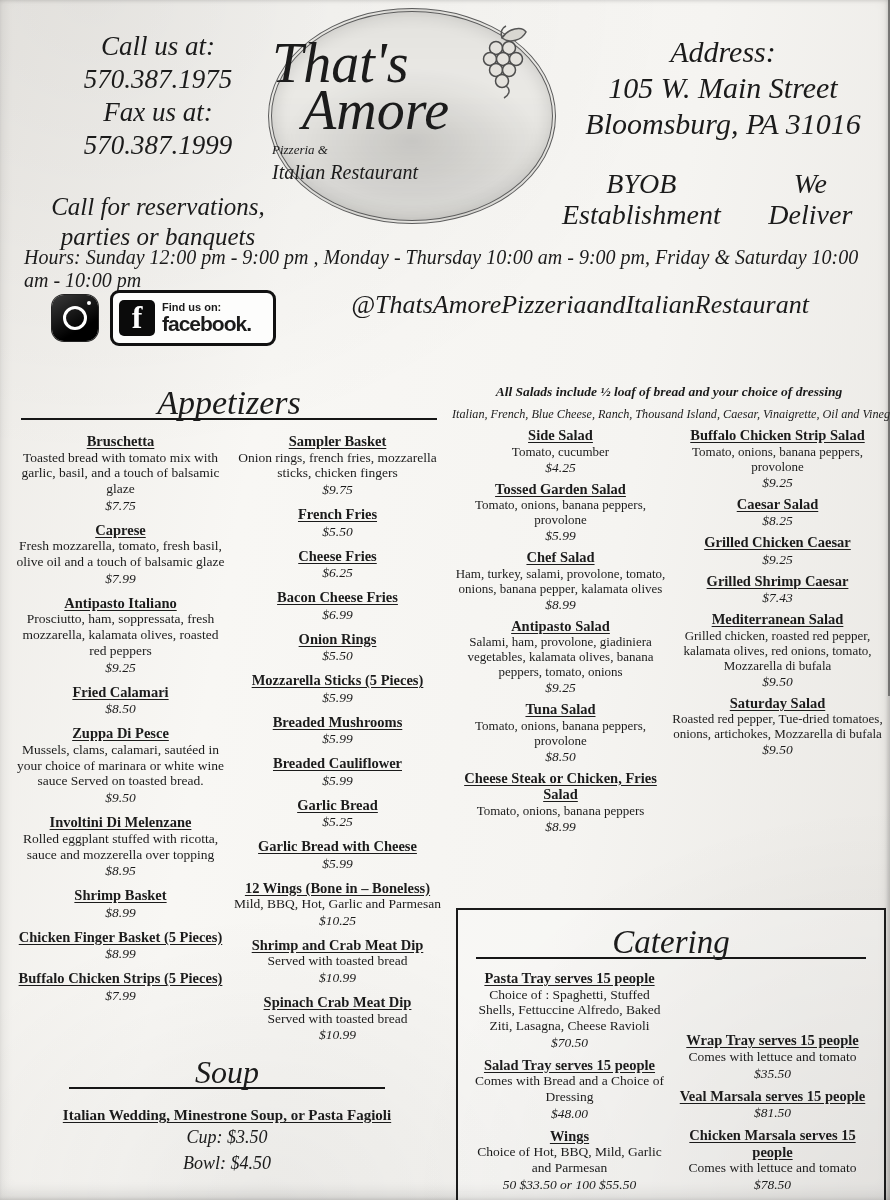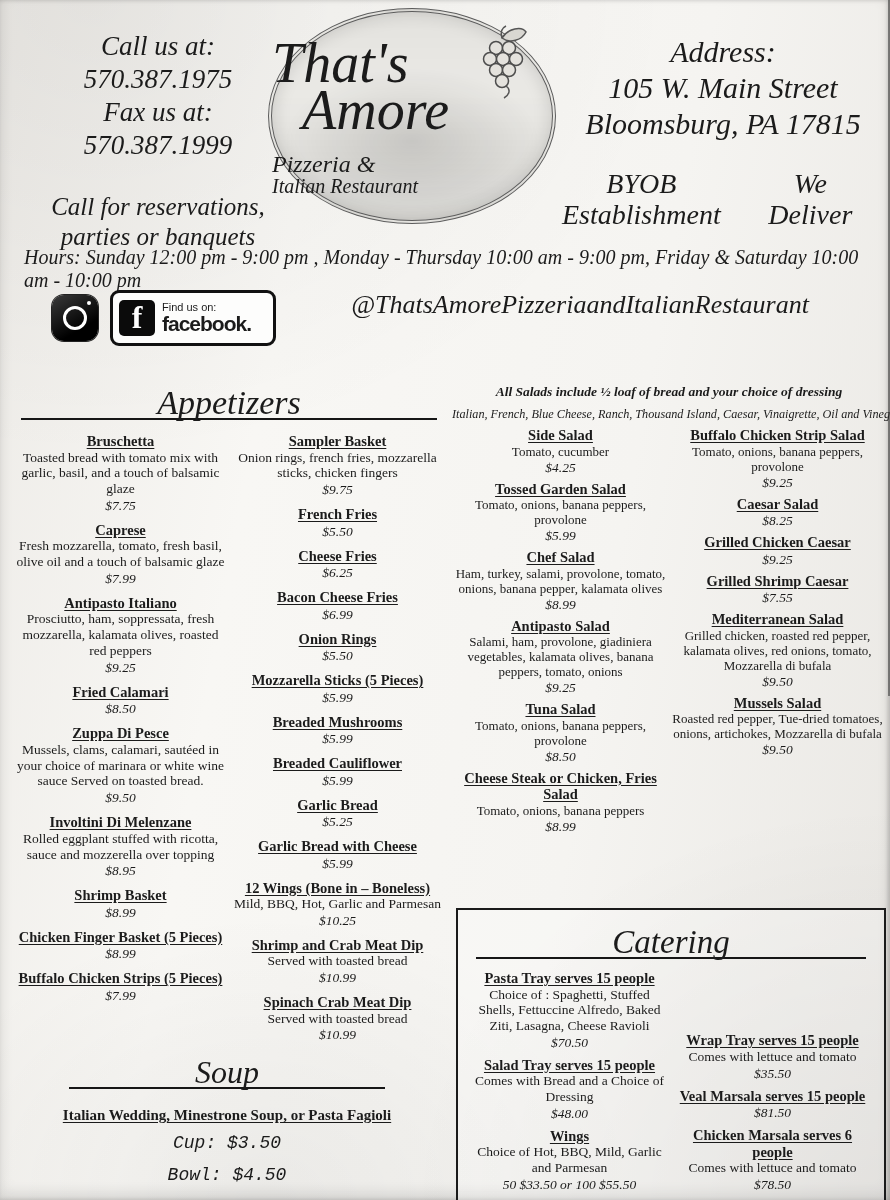--- a/index.html
+++ b/index.html
@@ -22,40 +22,40 @@
     position:absolute;left:268px;top:8px;width:280px;height:208px;border-radius:50%;
     border:4px double #5c5c5c;
     background:
       radial-gradient(65% 50% at 50% 62%, rgba(0,0,0,0.12), transparent 70%),
       linear-gradient(180deg, rgba(0,0,0,0.05) 0%, rgba(0,0,0,0.02) 40%, rgba(0,0,0,0.10) 100%),
       #efeeea;
     text-align:left;box-shadow:inset 0 0 18px rgba(0,0,0,0.15);
   }
   .logo .l1{font-style:italic;font-size:56px;line-height:50px;margin-top:26px;margin-right:70px;}
   .logo .l2{font-style:italic;font-size:56px;line-height:52px;margin-left:30px;margin-top:-4px;}
-  .logo .l3{font-style:italic;font-size:24px;line-height:22px;margin-top:17px;}
+  .logo .l3{font-style:italic;font-size:13px;line-height:22px;margin-top:3px;}
   .logo .l4{font-style:italic;font-size:20px;line-height:22px;}
   .grapes{position:absolute;right:22px;top:12px;}
   .addr{position:absolute;left:562px;top:34px;width:322px;text-align:center;}
   .addr .a1{font-style:italic;font-size:30px;line-height:36px;}
   .addr-row{position:absolute;left:562px;top:168px;width:322px;display:flex;gap:16px;}
   .addr-row .cell{flex:1;text-align:center;font-style:italic;font-size:28px;line-height:31px;}
   .hours{position:absolute;left:24px;top:246px;width:860px;font-style:italic;font-size:20px;}
   
   .social{position:absolute;left:52px;top:290px;display:flex;align-items:center;}
   .ig{width:46px;height:46px;border-radius:12px;position:relative;
       background:linear-gradient(150deg,#3a3a3a,#000 70%);box-shadow:0 0 0 1px #222;}
   .ig .lens{position:absolute;left:11px;top:11px;width:18px;height:18px;border:3px solid #fff;border-radius:50%;}
   .ig .dot{position:absolute;right:7px;top:6px;width:4px;height:4px;background:#fff;border-radius:50%;}
   .fb{margin-left:12px;width:148px;height:50px;border:3px solid #111;border-radius:9px;background:#fdfdfc;
       display:flex;align-items:center;padding:0 6px;}
   .fb .fsq{width:36px;height:36px;background:#0b0b0b;border-radius:5px;color:#fff;
       font-family:"Liberation Serif",serif;font-weight:bold;font-size:32px;line-height:34px;text-align:center;}
   .fb .ftxt{margin-left:7px;font-family:"Liberation Sans",sans-serif;}
-  .fb .ft1{font-size:11px;font-weight:normal;line-height:12px;}
+  .fb .ft1{font-size:11px;font-weight:bold;line-height:12px;}
   .fb .ft2{font-size:21px;font-weight:bold;letter-spacing:-1px;line-height:22px;}
   .handle{position:absolute;left:330px;top:288px;width:500px;text-align:center;font-style:italic;}
   .handle .h1{font-size:26px;line-height:34px;}
   .handle .h2{font-size:26px;line-height:40px;}
   
   .section-title{position:relative;text-align:center;font-style:italic;font-size:34px;line-height:40px;height:44px;}
   .section-title::after{content:"";position:absolute;left:2%;right:2%;bottom:7px;height:2px;background:#161616;}
   .section-title span{position:relative;z-index:1;padding:0 10px;}
   .menu-cols{display:flex;}
   .menu-col{flex:1;text-align:center;padding:0 3px;}
@@ -72,21 +72,21 @@
   .salads .item{margin-bottom:5px;}
   .salads .item-desc{font-size:13px;line-height:15px;}
   .catering{position:absolute;left:456px;top:908px;width:406px;height:304px;
             border:2px solid #1a1a1a;background:rgba(255,255,255,0.25);padding:12px 10px;}
   .catering .section-title{font-size:33px;}
   .catering .item{margin-bottom:6px;}
   .catering .menu-cols{margin-top:4px;align-items:flex-end;}
   .soup{position:absolute;left:62px;top:1052px;width:330px;text-align:center;}
   .soup .section-title{font-size:32px;}
   .soup .soup-name{font-weight:bold;font-size:15px;line-height:18px;text-decoration:underline;text-underline-offset:2px;margin-top:10px;}
-  .soup .soup-price{font-style:italic;font-size:18px;line-height:26px;margin-top:6px;font-family:Liberation Mono, monospace;}
+  .soup .soup-price{font-style:italic;font-size:18px;line-height:26px;}
   .edge{position:absolute;right:0;top:0;width:2px;height:58%;background:rgba(35,35,35,0.5);}
 </style>
 </head>
 <body>
 
 <div class="page">
 
   <div class="contact">
     <div class="line">Call us at:</div>
     <div class="line">570.387.1975</div>
@@ -116,21 +116,21 @@
           <circle cx="37" cy="46" r="6.5"></circle>
         <circle cx="30" cy="57" r="6.5"></circle>
       </g>
       <path d="M34 62 C40 66 36 72 32 74" fill="none" stroke="#555" stroke-width="1.5"></path>
     </svg>
   </div>
 
   <div class="addr">
     <div class="a1">Address:</div>
     <div class="a1">105 W. Main Street</div>
-    <div class="a1">Bloomsburg, PA 17815</div>
+    <div class="a1">Bloomsburg, PA 31016</div>
   </div>
   <div class="addr-row">
     <div class="cell">
       <div>BYOB</div>
       <div>Establishment</div>
     </div>
     <div class="cell">
       <div>We</div>
       <div>Deliver</div>
     </div>
@@ -307,29 +307,29 @@
           <div class="item">
             <div class="item-name">Caesar Salad</div>
             <div class="item-price">$8.25</div>
           </div>
           <div class="item">
             <div class="item-name">Grilled Chicken Caesar</div>
             <div class="item-price">$9.25</div>
           </div>
           <div class="item">
             <div class="item-name">Grilled Shrimp Caesar</div>
-            <div class="item-price">$7.55</div>
+            <div class="item-price">$7.43</div>
           </div>
           <div class="item">
             <div class="item-name">Mediterranean Salad</div>
             <div class="item-desc">Grilled chicken, roasted red pepper, kalamata olives, red onions, tomato, Mozzarella di bufala</div>
             <div class="item-price">$9.50</div>
           </div>
           <div class="item">
-            <div class="item-name">Mussels Salad</div>
+            <div class="item-name">Saturday Salad</div>
             <div class="item-desc">Roasted red pepper, Tue-dried tomatoes, onions, artichokes, Mozzarella di bufala</div>
             <div class="item-price">$9.50</div>
           </div>
         </div>
       </div>
   </div>
 
   <div class="catering">
     <div class="section-title"><span>Catering</span></div>
     <div class="menu-cols" id="catering-cols">
@@ -354,21 +354,21 @@
           <div class="item">
             <div class="item-name">Wrap Tray serves 15 people</div>
             <div class="item-desc">Comes with lettuce and tomato</div>
             <div class="item-price">$35.50</div>
           </div>
           <div class="item">
             <div class="item-name">Veal Marsala serves 15 people</div>
             <div class="item-price">$81.50</div>
           </div>
           <div class="item">
-            <div class="item-name">Chicken Marsala serves 6 people</div>
+            <div class="item-name">Chicken Marsala serves 15 people</div>
             <div class="item-desc">Comes with lettuce and tomato</div>
             <div class="item-price">$78.50</div>
           </div>
         </div>
       </div>
   </div>
 
   <div class="soup">
     <div class="section-title"><span>Soup</span></div>
     <div class="soup-name">Italian Wedding, Minestrone Soup, or Pasta Fagioli</div>

